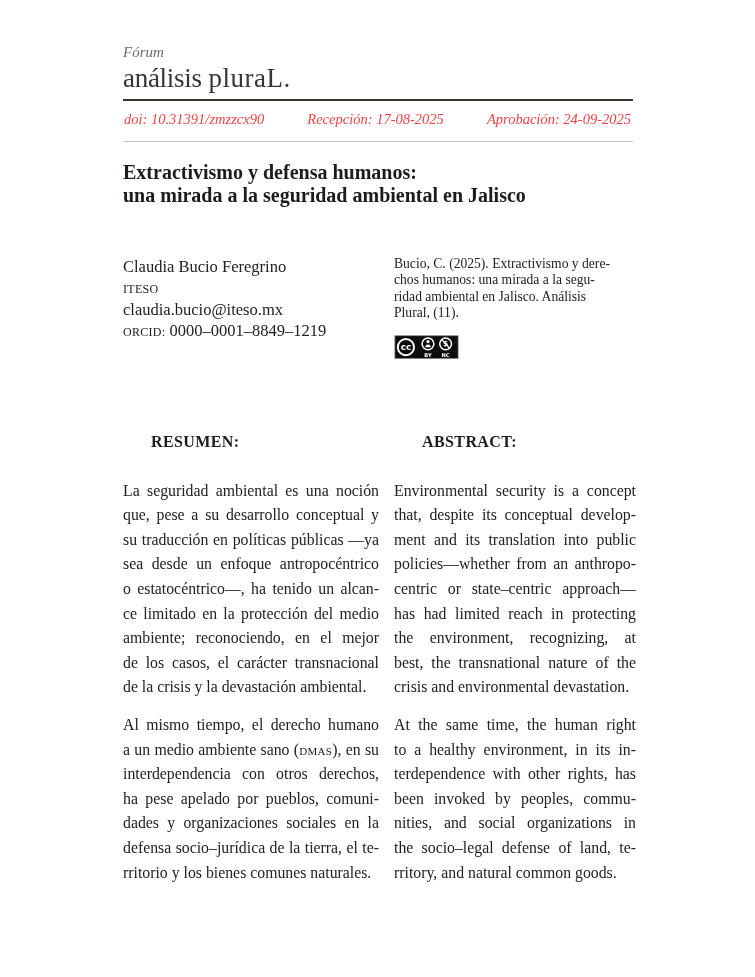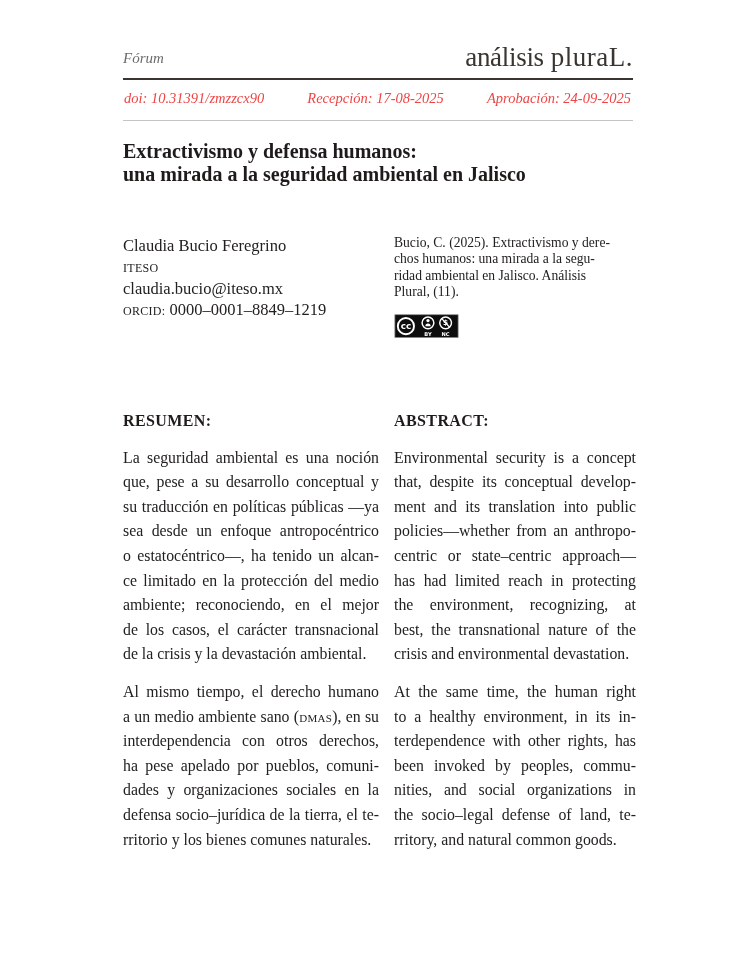--- a/index.html
+++ b/index.html
@@ -6,21 +6,21 @@
   body {
     width: 755px; min-height: 977px;
     background: #ffffff;
     font-family: "Liberation Serif", "DejaVu Serif", serif;
     color: #232021;
     -webkit-font-smoothing: antialiased;
   }
   .page { padding: 44px 122px 60px 123px; width: 510px; }
 
   
-  .header-row { display: flex; justify-content: space-between; align-items: flex-end; }
+  .header-row { display: flex; justify-content: space-between; align-items: flex-start; flex-direction: column; }
   .forum-label { font-style: italic; font-size: 15px; color: #6c6b6d; padding-bottom: 4px; }
   .logo { font-size: 27px; color: #3a3531; letter-spacing: 0.2px; line-height: 1; }
   .logo .logo-bold { font-weight: normal; letter-spacing: -0.3px; }
   .logo .logo-light { font-weight: normal; letter-spacing: 0.5px; }
   .rule-dark { border: none; border-top: 2px solid #3a3531; margin: 7px 0 0 0; }
   .rule-light { border: none; border-top: 1px solid #c6c5c3; margin: 0; }
 
   .meta-row { display: flex; justify-content: space-between; padding: 10px 2px 13px 1px; }
   .meta-item { font-style: italic; font-size: 14.5px; color: #ef4444; }
 
@@ -33,23 +33,23 @@
   .col-right { width: 242px; flex: 0 0 242px; }
 
   
   .author-row { margin-top: 50px; }
   .author-block { font-size: 16.5px; line-height: 21.4px; }
   .sc { font-variant-caps: all-small-caps; letter-spacing: 0.3px; }
   .citation { font-size: 13.6px; line-height: 16.4px; }
   .cc-badge { margin-top: 13px; display: block; }
 
   
-  .headings-row { margin-top: 73px; }
+  .headings-row { margin-top: 73px; margin-left: 28px; }
   .section-heading { font-size: 16px; font-weight: bold; letter-spacing: 0.4px; color: #1f1b1a; }
-  .body-row { margin-top: 16px; }
+  .body-row { margin-top: 28px; }
   .para { margin: 0 0 13px 0; font-size: 15.8px; line-height: 24.6px; }
   .para:last-child { margin-bottom: 0; }
   .jpara .ln { text-align: justify; text-align-last: justify; white-space: nowrap; }
   .jpara .ln-last { text-align-last: left; }
   .plain-lines .ln { white-space: nowrap; }
 </style>
 </head>
 <body>
 
 <div class="page">

